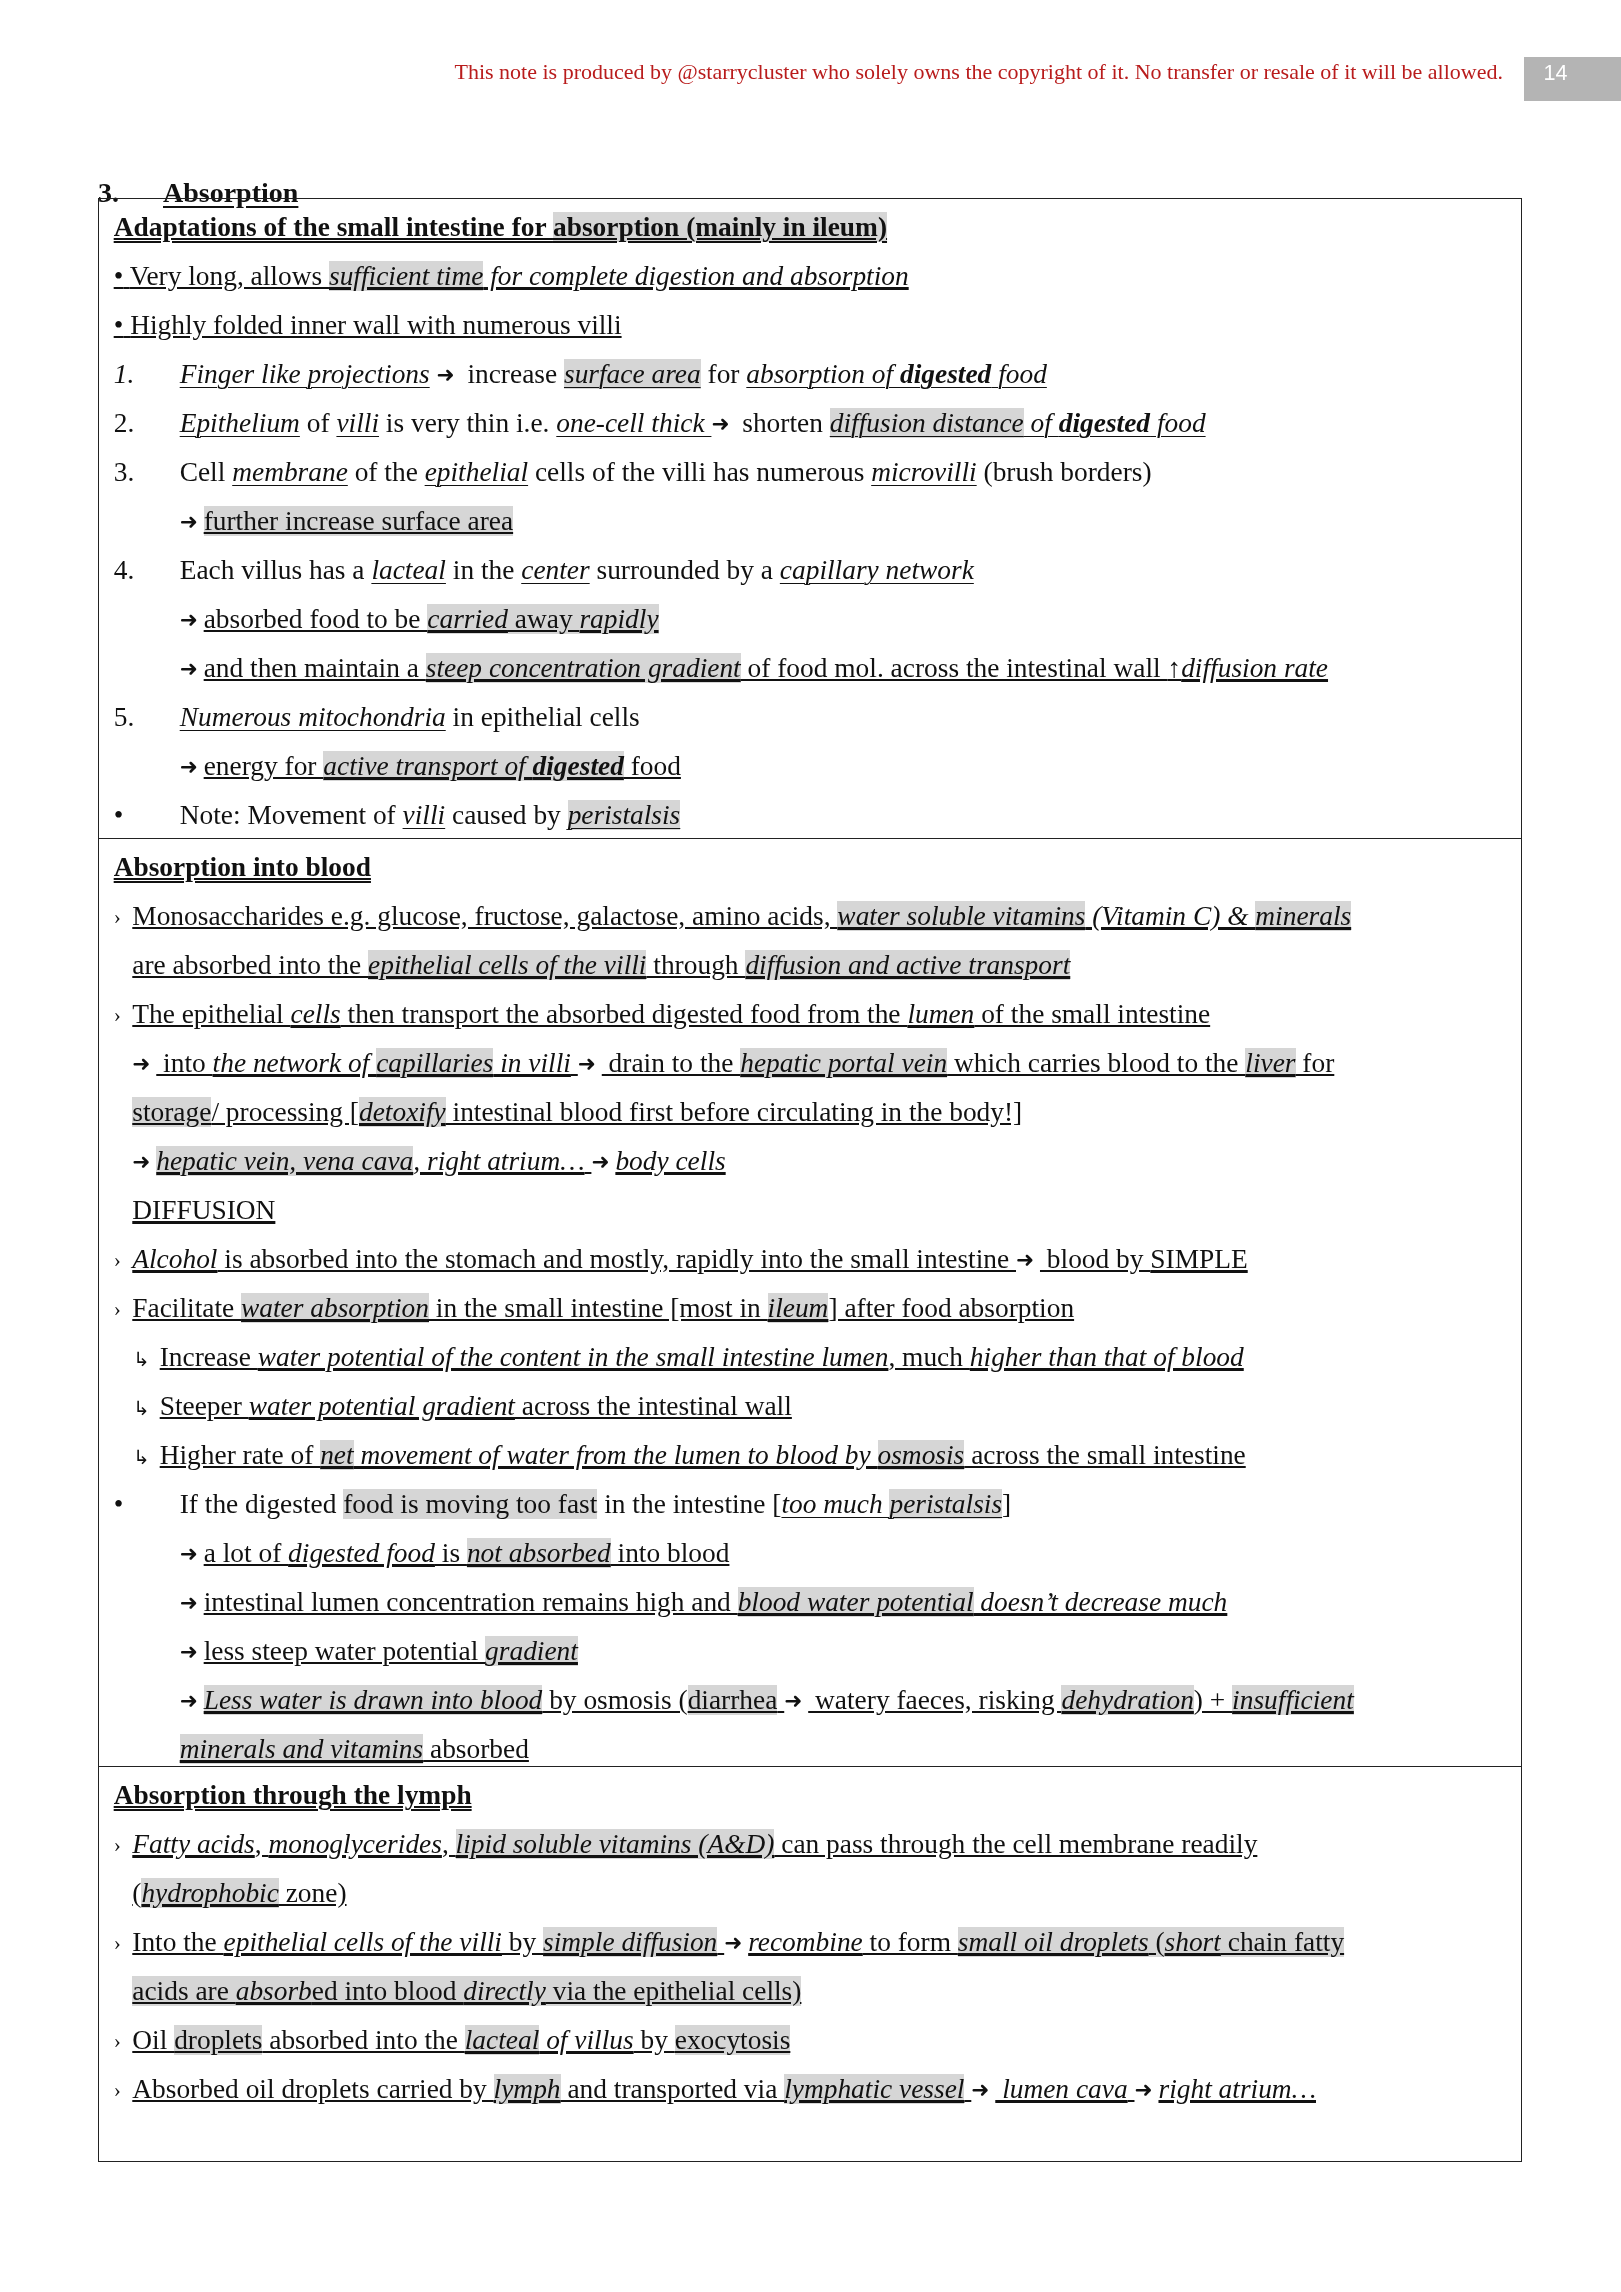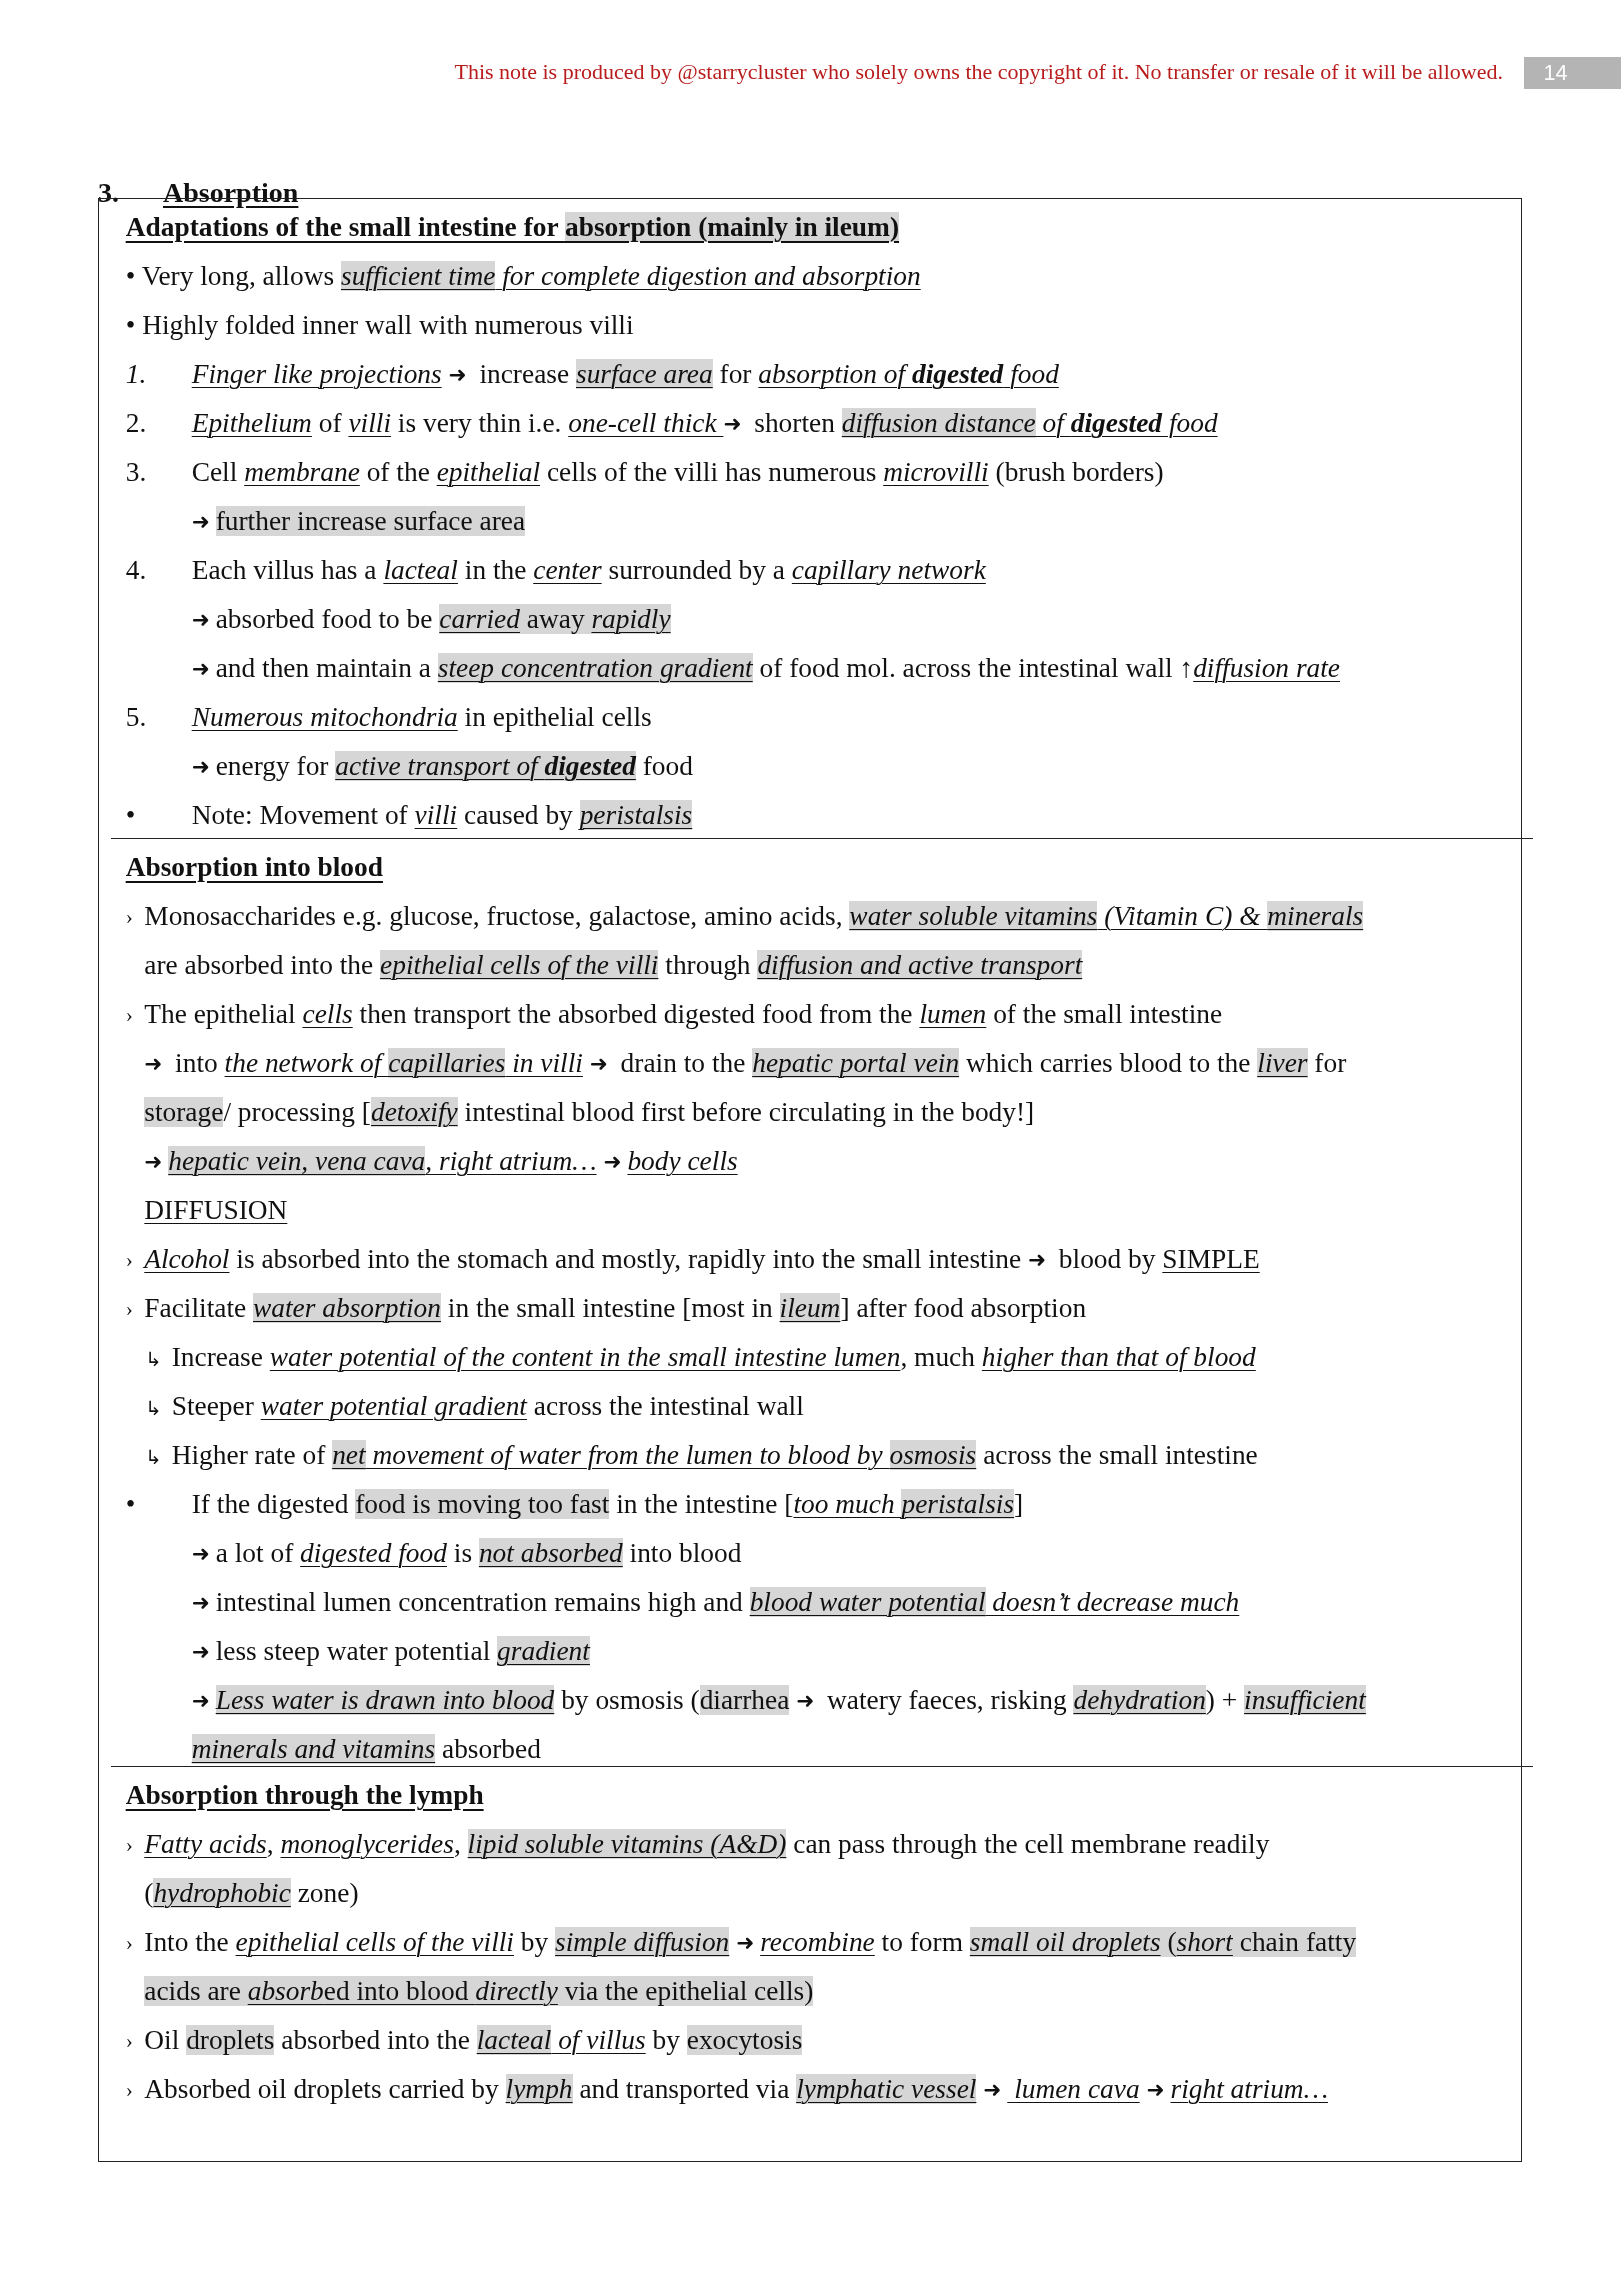--- a/index.html
+++ b/index.html
@@ -1,26 +1,26 @@
 <!DOCTYPE html>
 <html><head>
 <meta charset="utf-8">
 <style>
   html, body { margin: 0; padding: 0; background: #ffffff; }
   body { width: 1621px; height: 2293px; position: relative; overflow: hidden;
          font-family: "Liberation Serif", "DejaVu Serif", serif; color: #111; }
   .header { position: absolute; top: 57px; left: 0; width: 1621px; height: 35px; }
   .header-note { position: absolute; right: 118px; top: 2px; font-size: 22px; color: #b91c1c; white-space: nowrap; }
-  .page-badge { position: absolute; left: 1524px; top: 0; width: 97px; height: 32px; background: #b4b4b4;
+  .page-badge { position: absolute; left: 1524px; top: 0; width: 97px; height: 44px; background: #b4b4b4;
                 color: #fff; font-family: "Liberation Sans", "DejaVu Sans", sans-serif; font-size: 21.6px; line-height: 32px; padding-left: 19.6px; box-sizing: border-box; }
   .section-title { position: absolute; top: 154px; left: 98px; font-size: 28px; font-weight: bold; margin-top: 23px; }
   .section-title .num { display: inline-block; width: 65px; }
   .section-title .ttl { text-decoration: underline; text-decoration-thickness: 2px; text-underline-offset: 3.9px; }
   .box { position: absolute; left: 98px; top: 198px; width: 1424px; height: 1964px; border: 1.5px solid #222; box-sizing: border-box; }
-  .panel { position: absolute; left: 12px; width: 100%; box-sizing: border-box; padding-left: 14.7px; }
+  .panel { position: absolute; left: 0; width: 100%; box-sizing: border-box; padding-left: 14.7px; text-decoration: underline; }
   .panel + .panel { border-top: 1.5px solid #222; }
   .line { height: 49px; line-height: 49px; font-size: 27.4px; white-space: nowrap; position: relative; }
   .ph { font-weight: bold; text-decoration: underline; text-decoration-thickness: 2px; text-underline-offset: 4.9px; }
   .u { text-decoration: underline; text-underline-offset: 3.9px; text-decoration-thickness: 1px; }
   .i { font-style: italic; }
   .b { font-weight: bold; }
   .hl { background: #d6d6d6; }
   .ind-num { position: absolute; left: 0; }
   .ind-text { position: absolute; left: 66px; }
   .sub { padding-left: 66px; }

